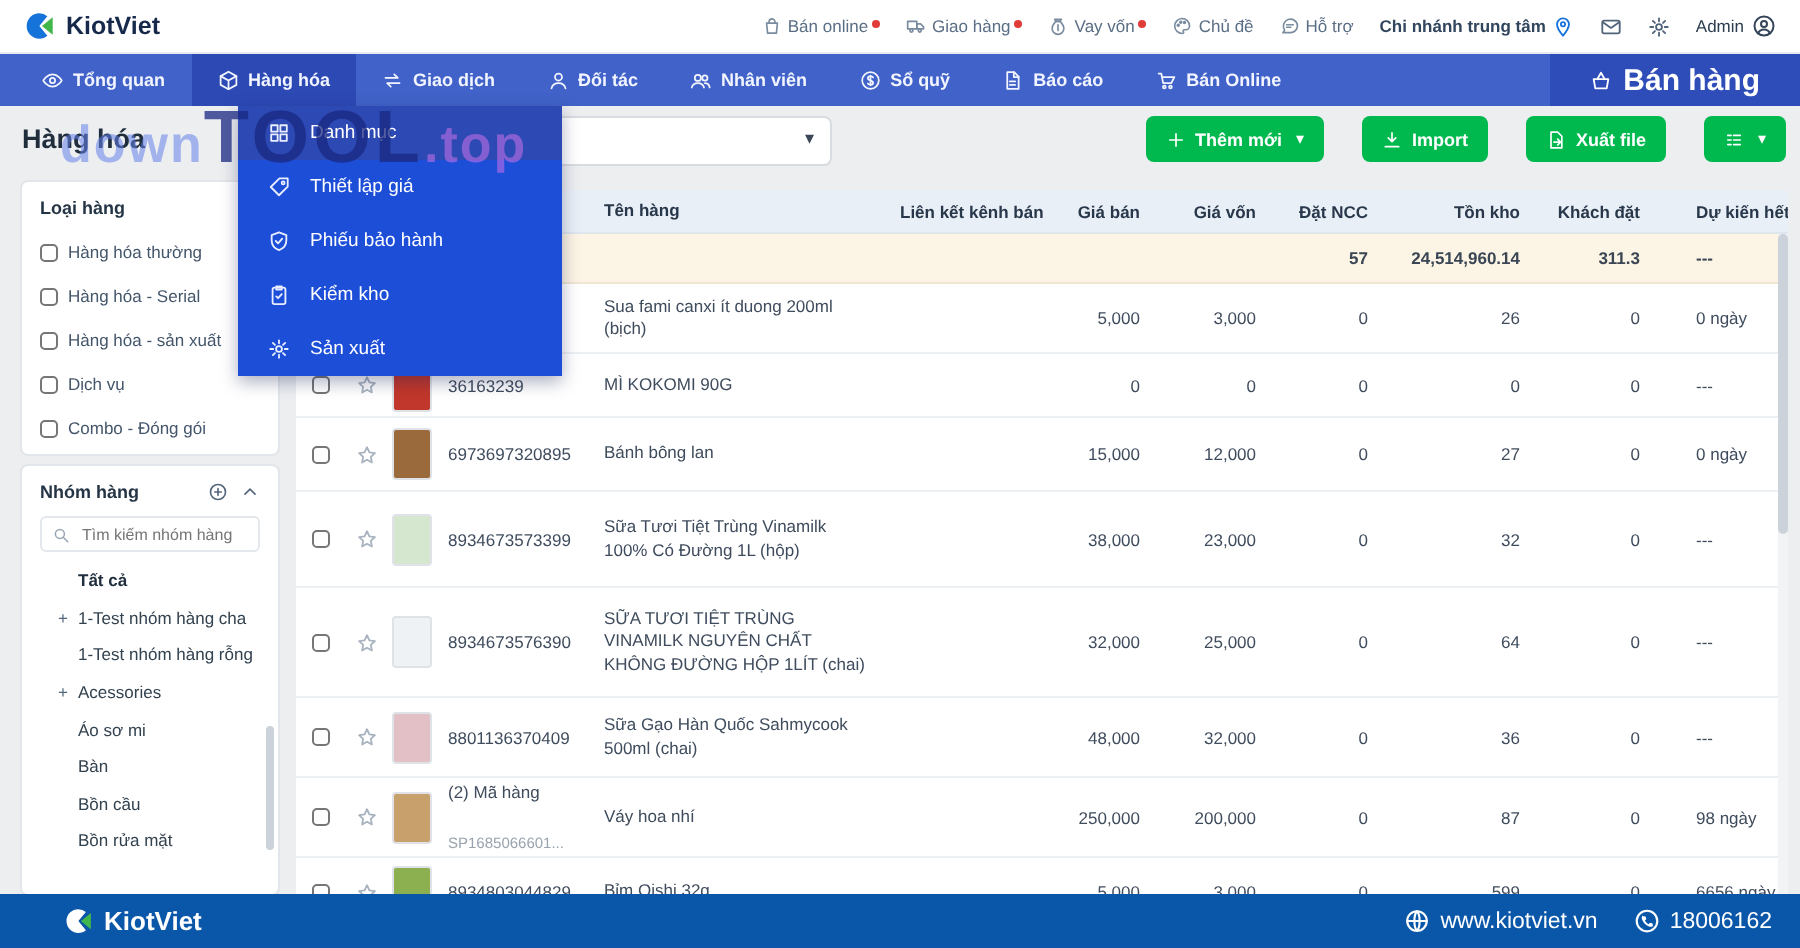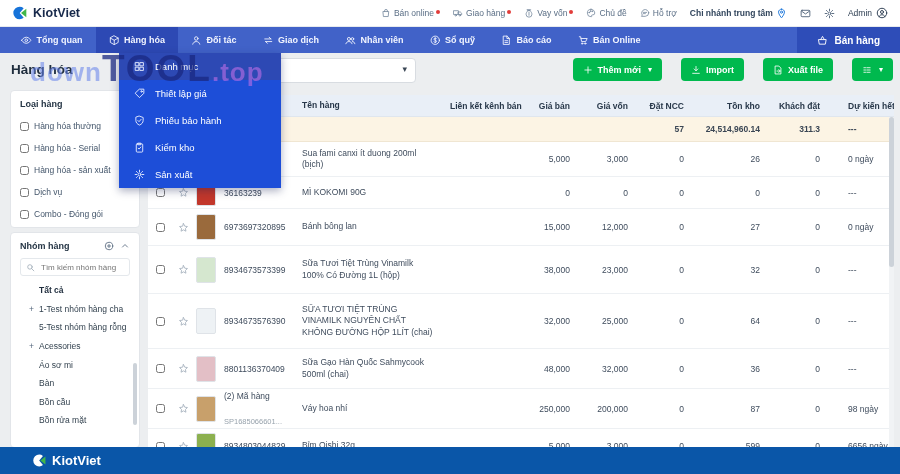--- a/index.html
+++ b/index.html
@@ -23,21 +23,21 @@
   .admin{display:flex;align-items:center;gap:4px;font-weight:normal;color:#2b3c50;cursor:pointer;}
   .admin .ic{font-size:12px;color:#36465a;}
 
   
   .mainnav{position:absolute;top:27px;left:0;right:0;height:26px;background:#4162c8;display:flex;align-items:stretch;z-index:10;padding-left:8px;}
   .nav-items{display:flex;align-items:stretch;}
   .nav-item{display:flex;align-items:center;gap:5px;padding:0 13px;color:#f2f5ff;font-size:9px;font-weight:600;cursor:pointer;white-space:nowrap;}
   .nav-item .ic{font-size:10.5px;}
   .nav-item.active{background:#2d49b4;}
   .sell-btn{margin-left:auto;display:flex;align-items:center;gap:6px;background:#2e4db8;color:#fff;
-    font-size:10px;font-weight:700;padding:0 20px;cursor:pointer;}
+    font-size:15px;font-weight:700;padding:0 20px;cursor:pointer;}
   .sell-btn .ic{font-size:11px;}
 
   
   .page-title{position:absolute;left:11px;top:62px;font-size:13.5px;font-weight:bold;color:#1f2d3d;z-index:2;}
   .search-box{position:absolute;left:148px;top:58px;width:268px;height:25px;background:#fff;border:1px solid #d8dce1;
     border-radius:4px;z-index:2;}
   .search-box input{position:absolute;inset:0;border:none;outline:none;background:transparent;font-size:9px;padding:0 22px 0 8px;
     font-family:inherit;color:#3f4c5d;}
   .search-caret{position:absolute;right:8px;top:5px;font-size:9px;color:#3b4756;cursor:pointer;}
   .toolbar{position:absolute;right:7px;top:58px;display:flex;gap:19px;z-index:2;}
@@ -227,33 +227,33 @@
             <svg viewBox="0 0 24 24" fill="none" stroke="currentColor" stroke-width="2" stroke-linecap="round" stroke-linejoin="round" width="1em" height="1em">
               <path d="M12 2l9 5v10l-9 5-9-5V7z"></path>
               <path d="M3 7l9 5 9-5M12 12v10"></path>
             </svg>
           </span>
     <span>Hàng hóa</span>
         </div>
         <div class="nav-item">
     <span class="ic">
             <svg viewBox="0 0 24 24" fill="none" stroke="currentColor" stroke-width="2" stroke-linecap="round" stroke-linejoin="round" width="1em" height="1em">
+              <path d="M4 9h14M14 5l4 4M20 15H6M10 19l-4-4"></path>
+            </svg>
+          </span>
+    <span>Giao dịch</span>
+        </div>
+        <div class="nav-item">
+    <span class="ic">
+            <svg viewBox="0 0 24 24" fill="none" stroke="currentColor" stroke-width="2" stroke-linecap="round" stroke-linejoin="round" width="1em" height="1em">
               <circle cx="12" cy="8" r="4"></circle>
               <path d="M4 21c1-4 4-6 8-6s7 2 8 6"></path>
             </svg>
           </span>
     <span>Đối tác</span>
-        </div>
-        <div class="nav-item">
-    <span class="ic">
-            <svg viewBox="0 0 24 24" fill="none" stroke="currentColor" stroke-width="2" stroke-linecap="round" stroke-linejoin="round" width="1em" height="1em">
-              <path d="M4 9h14M14 5l4 4M20 15H6M10 19l-4-4"></path>
-            </svg>
-          </span>
-    <span>Giao dịch</span>
         </div>
         <div class="nav-item">
     <span class="ic">
             <svg viewBox="0 0 24 24" fill="none" stroke="currentColor" stroke-width="2" stroke-linecap="round" stroke-linejoin="round" width="1em" height="1em">
               <circle cx="9" cy="9" r="3.5"></circle>
               <path d="M2 20c1-3.5 3.5-5 7-5s6 1.5 7 5"></path>
               <circle cx="17" cy="9" r="3"></circle>
               <path d="M17 15c3 0 5 2 5.5 5"></path>
             </svg>
           </span>
@@ -399,21 +399,21 @@
         <div class="gitem selected">
     <span class="pfx"></span>
     <span>Tất cả</span>
         </div>
         <div class="gitem">
     <span class="pfx">+</span>
     <span>1-Test nhóm hàng cha</span>
         </div>
         <div class="gitem">
     <span class="pfx"></span>
-    <span>5-Test nhóm hàng rỗng</span>
+    <span>1-Test nhóm hàng rỗng</span>
         </div>
         <div class="gitem">
     <span class="pfx">+</span>
     <span>Acessories</span>
         </div>
         <div class="gitem">
     <span class="pfx"></span>
     <span>Áo sơ mi</span>
         </div>
         <div class="gitem">
@@ -727,14 +727,34 @@
   </div>
 
   <footer class="footer">
     <div class="f-brand">
       <svg width="15" height="15" viewBox="0 0 24 24">
         <path fill="#ffffff" d="M11.5 2.5a9.5 9.5 0 1 0 0 19c2.3 0 4.4-.8 6-2.2L11.5 12l6-7.3a9.4 9.4 0 0 0-6-2.2z"></path>
         <polygon fill="#41b64a" points="21.5,5.5 21.5,18.5 13.5,12"></polygon>
       </svg>
       <span>KiotViet</span>
     </div>
+    <div class="f-right">
+      <span class="f-item">
+        <span class="ic">
+            <svg viewBox="0 0 24 24" fill="none" stroke="currentColor" stroke-width="2" stroke-linecap="round" stroke-linejoin="round" width="1em" height="1em">
+              <circle cx="12" cy="12" r="9"></circle>
+              <path d="M3 12h18M12 3c3.2 3.2 3.2 14.8 0 18M12 3c-3.2 3.2-3.2 14.8 0 18"></path>
+            </svg>
+          </span>
+        <span>www.kiotviet.vn</span>
+      </span>
+      <span class="f-item">
+        <span class="ic">
+            <svg viewBox="0 0 24 24" fill="none" stroke="currentColor" stroke-width="2" stroke-linecap="round" stroke-linejoin="round" width="1em" height="1em">
+              <circle cx="12" cy="12" r="9.5"></circle>
+              <path d="M8.5 7.5l2.2.3.7 2.5-1.4 1.2a8.5 8.5 0 0 0 3.5 3.5l1.2-1.4 2.5.7.3 2.2c-.8.8-2 1-3.1.7-3.4-1-6.1-3.7-7.1-7.1-.3-1.1-.1-2.3.7-3.1z" fill="currentColor" stroke="none"></path>
+            </svg>
+          </span>
+        <span>18006162</span>
+      </span>
+    </div>
   </footer>
 </div>
 
 </body></html>

